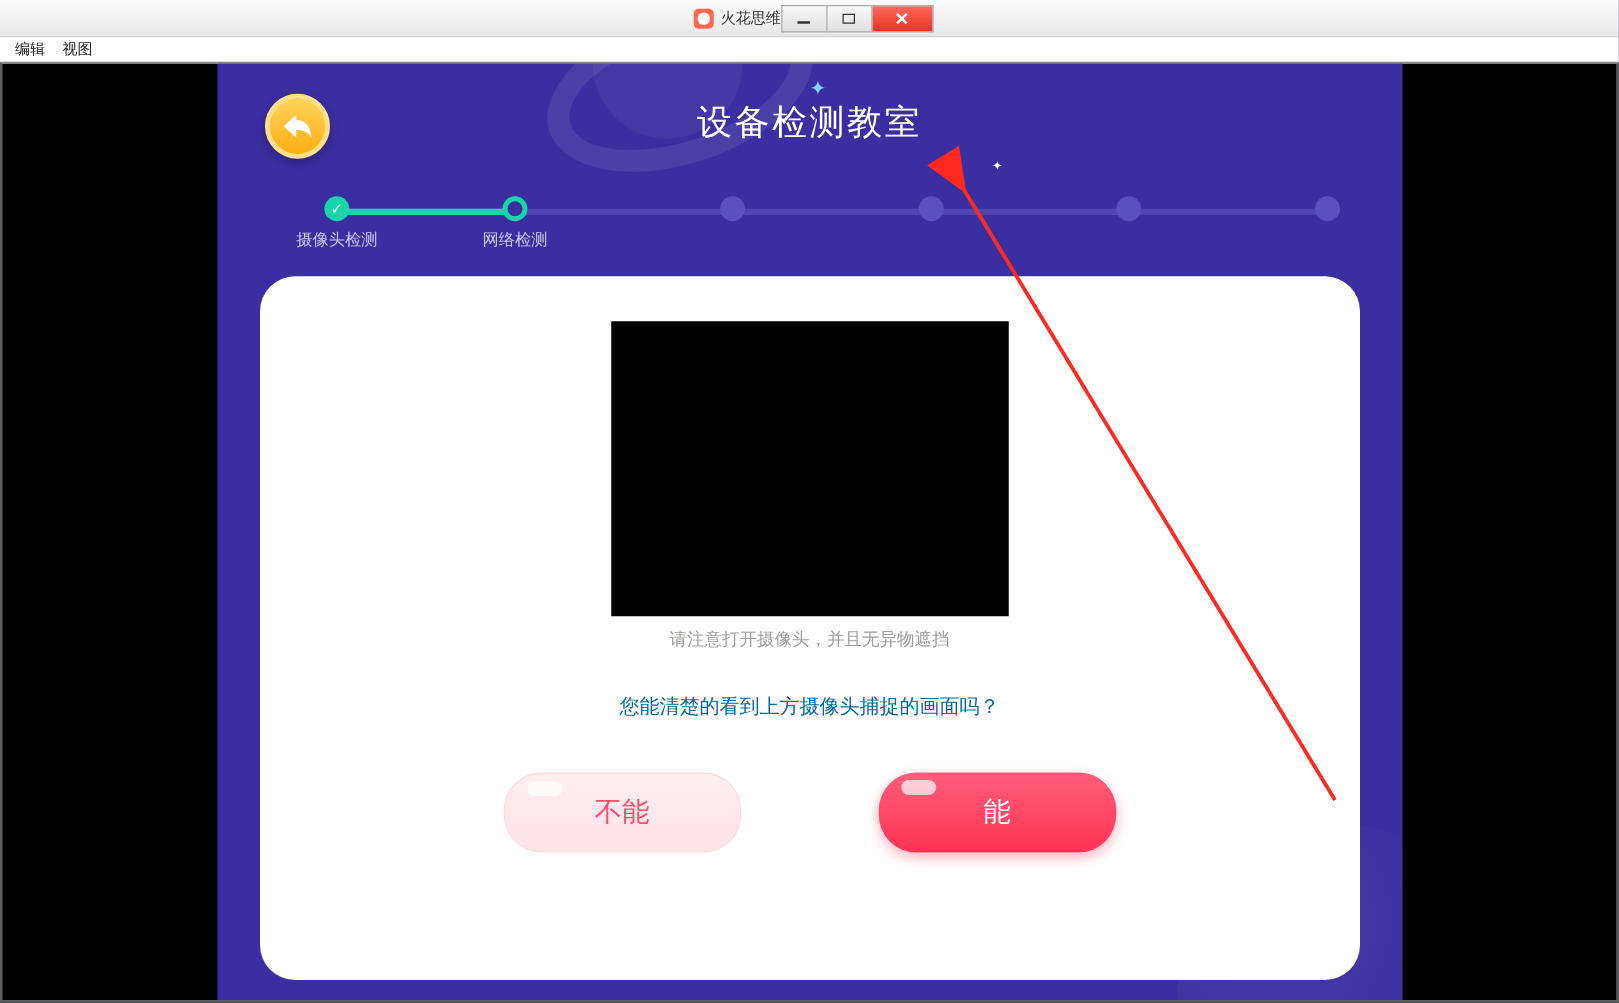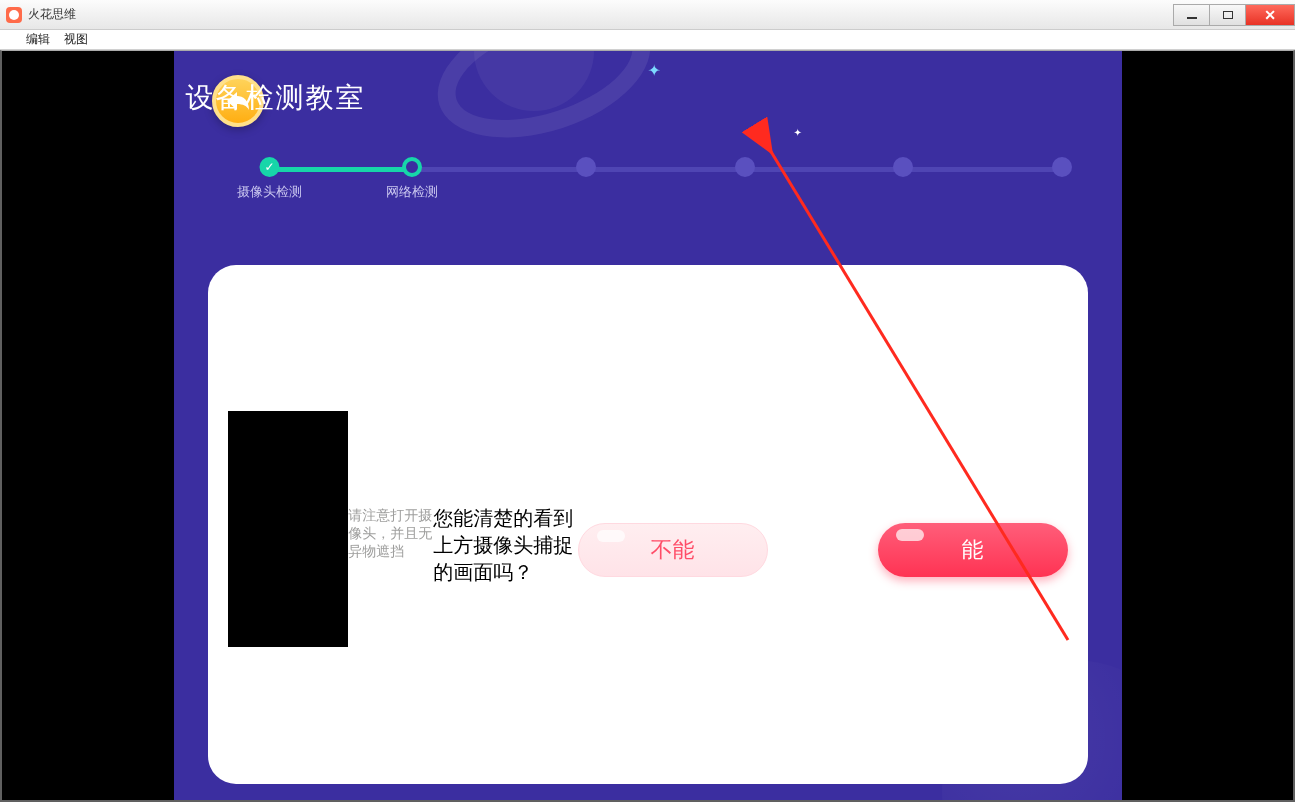--- a/index.html
+++ b/index.html
@@ -17,21 +17,21 @@
       background: #fff;
       display: flex;
       flex-direction: column;
     }
     .titlebar {
       height: 30px;
       background: linear-gradient(180deg, #fcfcfc, #e7e7e7);
       border-bottom: 1px solid #ccc;
       display: flex;
       align-items: center;
-      justify-content: space-between;
+      justify-content: center;
       padding-left: 6px;
     }
     .titlebar-left { display: flex; align-items: center; gap: 6px; }
     .app-icon {
       width: 16px; height: 16px;
       background: #ff6b4a;
       border-radius: 4px;
       position: relative;
     }
     .app-icon::after {
@@ -59,21 +59,21 @@
     }
     .min-glyph { width: 10px; height: 2px; background: #333; margin-top: 6px; }
     .max-glyph { width: 10px; height: 8px; border: 1px solid #333; }
     .close-glyph { font-size: 14px; font-weight: bold; }
     .menubar {
       height: 20px;
       background: #fff;
       border-bottom: 1px solid #d0d0d0;
       display: flex;
       align-items: center;
-      padding-left: 20px;
+      padding-left: 6px;
       gap: 2px;
     }
     .menu-item {
       font-size: 12px;
       color: #222;
       padding: 1px 6px;
       cursor: pointer;
     }
     .content-area {
       flex: 1;
@@ -131,21 +131,22 @@
       border: 4px solid #ffe08a;
       display: flex; align-items: center; justify-content: center;
       cursor: pointer;
       box-shadow: 0 3px 8px rgba(0,0,0,0.25);
     }
     .back-arrow {
       fill: #fff;
     }
     .page-title {
       position: absolute;
-      top: 28px; left: 12px; width: 100%;
+      top: 28px; left: 0; width: 100%;
+      text-align: center;
       color: #fff;
       font-size: 28px;
       font-weight: 500;
       letter-spacing: 2px;
     }
     .progress {
       position: absolute;
       top: 106px;
       left: 96px;
       right: 60px;
@@ -196,47 +197,46 @@
     }
     .card {
       position: absolute;
       top: 170px;
       left: 34px;
       right: 34px;
       bottom: 16px;
       background: #fff;
       border-radius: 28px;
       display: flex;
-      flex-direction: row;
+      flex-direction: column;
       align-items: center;
       padding: 36px 20px 28px;
-      margin-top: 44px;
     }
     .camera-preview {
       width: 318px;
       height: 236px;
       background: #000;
     }
     .hint-text {
       margin-top: 10px;
       color: #9e9e9d;
       font-size: 14px;
     }
     .question-text {
       margin-top: 34px;
-      color: #000000;
-      font-size: 20px;
+      color: #0369a1;
+      font-size: 16px;
     }
     .btn-row {
       margin-top: 42px;
       display: flex;
       gap: 110px;
     }
     .pill-btn {
-      width: 190px; height: 54px;
+      width: 190px; height: 64px;
       border-radius: 30px;
       display: flex; align-items: center; justify-content: center;
       font-size: 22px;
       cursor: pointer;
       position: relative;
     }
     .pill-btn::after {
       content: "";
       position: absolute;
       top: 6px; left: 18px;

